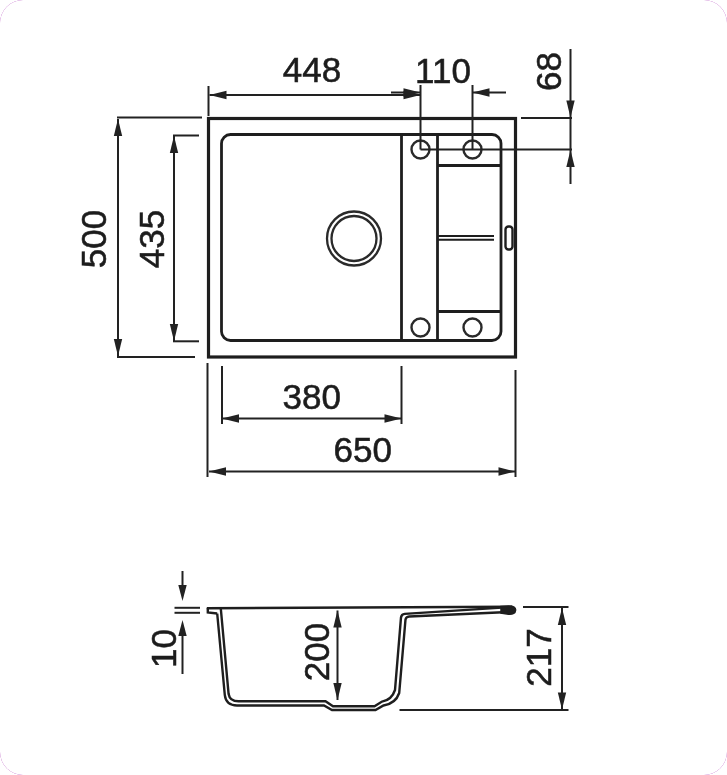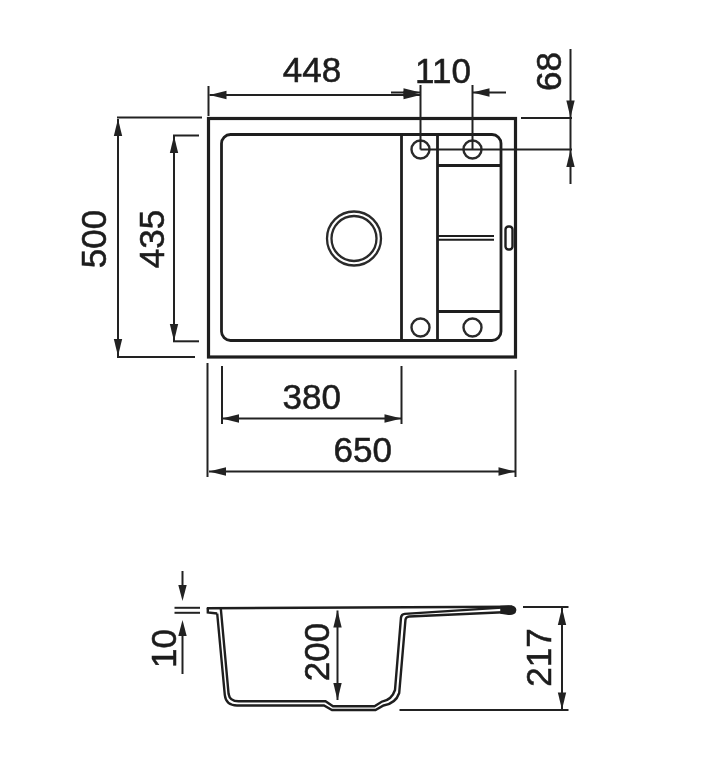--- a/index.html
+++ b/index.html
@@ -1,16 +1,16 @@
 <!DOCTYPE html>
 <html><head>
 <meta charset="utf-8">
 <style>
   html,body{margin:0;padding:0;background:#ffffff;}
-  .page{width:727px;height:775px;position:relative;background:#a21caf;overflow:hidden;}
+  .page{width:727px;height:775px;position:relative;background:#a21caf;overflow:hidden;border-radius:23px;}
   svg{filter:blur(0.55px);}
   text{font-family:"Liberation Sans",sans-serif;fill:#1c1c1c;}
 </style>
 </head>
 <body>
 <div class="page">
 <svg width="727" height="775" viewBox="0 0 727 775" xmlns="http://www.w3.org/2000/svg">
 
   <rect x="0" y="0" width="727" height="775" fill="#ffffff"></rect>
 

